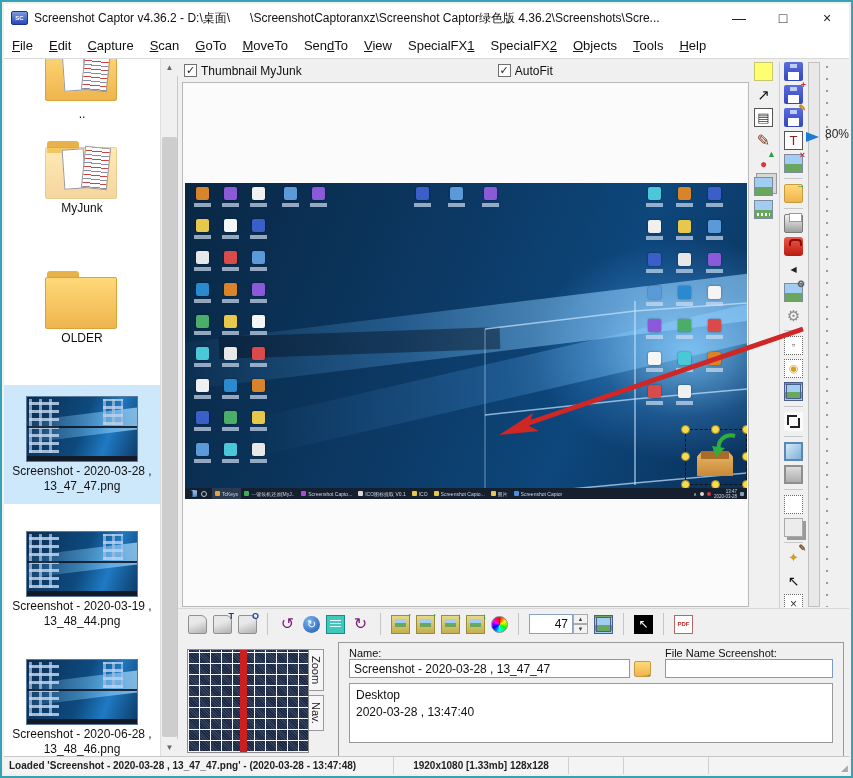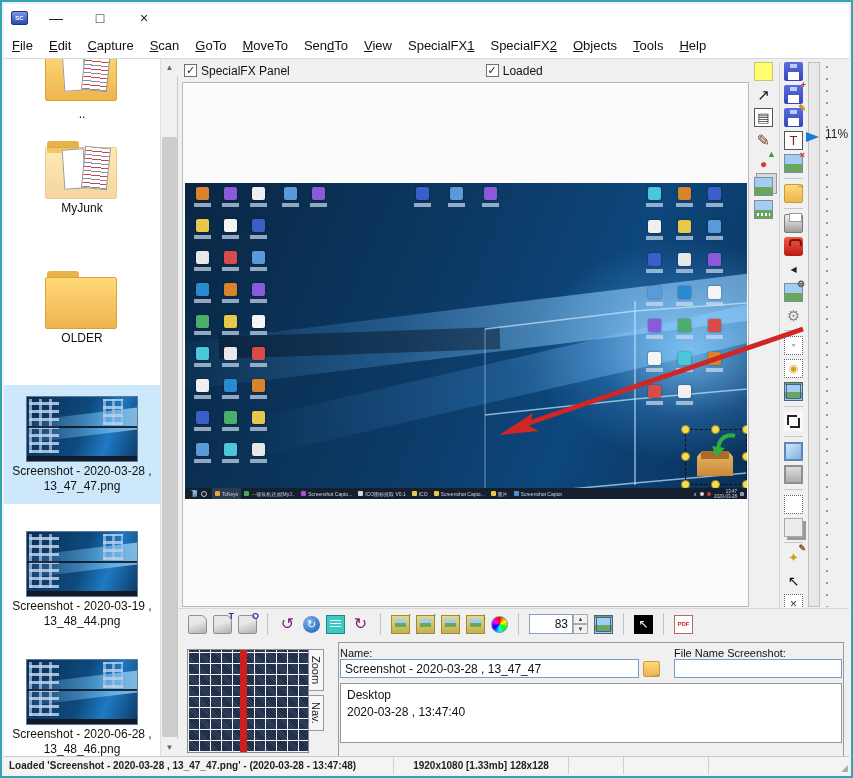--- a/index.html
+++ b/index.html
@@ -125,21 +125,21 @@
   .spinner{display:flex;align-items:center;}
   .spin-box{width:44px;height:20px;background:#fff;border:1px solid #8aa0c0;font-size:12px;color:#111;display:flex;align-items:center;justify-content:flex-end;padding-right:4px;}
   .spin-arrows{display:flex;flex-direction:column;width:15px;height:20px;}
   .spin-arrows div{flex:1;border:1px solid #aaa;background:#f2f2f2;font-size:6px;color:#444;display:flex;align-items:center;justify-content:center;cursor:pointer;}
   
   .bpanel{position:absolute;left:176px;top:637px;right:2px;height:121px;background:#f0f0f0;}
   .zoomnav{position:absolute;left:9px;top:10px;width:122px;height:104px;border:1px solid #8a8a8a;background:#33425e;background-image:repeating-linear-gradient(0deg,rgba(255,255,255,.95) 0 1px,transparent 1px 11px),repeating-linear-gradient(90deg,rgba(255,255,255,.95) 0 1px,transparent 1px 11px),repeating-linear-gradient(45deg,rgba(12,22,44,.6) 0 1px,transparent 1px 2px);}
   .zn-red{position:absolute;left:52px;top:0;bottom:0;width:7px;background:#cc2020;}
   .zn-tabs{position:absolute;left:131px;top:10px;width:18px;}
   .zn-tab{writing-mode:vertical-rl;font-size:11px;color:#222;border:1px solid #9a9a9a;border-left:none;background:#f6f6f6;padding:6px 1px;cursor:pointer;margin-bottom:4px;}
-  .fields{position:absolute;left:160px;top:3px;right:5px;bottom:3px;border:1px solid #9a9a9a;background:#f0f0f0;padding:2px 1px;}
+  .fields{position:absolute;left:160px;top:3px;right:5px;bottom:3px;border:1px solid #9a9a9a;background:#f0f0f0;padding:2px 10px;}
   .flabel{font-size:11px;color:#111;margin-top:2px;}
   .frow{display:flex;align-items:flex-start;gap:14px;}
   .fcolL{flex:1;}
   .fcolR{width:168px;}
   .tinput{height:19px;background:#fff;border:1px solid #7a9ac8;font-size:12px;color:#111;display:flex;align-items:center;padding:0 4px;white-space:nowrap;overflow:hidden;}
   .name-row{display:flex;align-items:center;gap:4px;}
   .name-row .tinput{flex:1;}
   .go-btn{width:17px;height:16px;position:relative;cursor:pointer;background:linear-gradient(#ffd978,#eeb44e);border:1px solid #c89a3a;border-radius:2px;}
   .go-btn span{position:absolute;right:-2px;bottom:-3px;font-size:10px;font-weight:bold;color:#2f9e3f;line-height:1;}
   .comments{margin-top:5px;height:60px;background:#fff;border:1px solid #9a9a9a;font-size:12px;color:#111;padding:3px 6px;line-height:17px;}
@@ -149,20 +149,21 @@
   .grip{position:absolute;right:1px;bottom:1px;color:#aaa;font-size:9px;}
   .red-arrow{position:absolute;left:0;top:0;pointer-events:none;z-index:60;}
 </style>
 </head>
 <body>
 
 <div class="window">
 
   <div class="titlebar">
     <div class="app-icon">SC</div>
+    <div class="title-text">Screenshot Captor v4.36.2 - D:\桌面\      \ScreenshotCaptoranxz\Screenshot Captor绿色版 4.36.2\Screenshots\Scre...</div>
     <div class="win-btn">—</div>
     <div class="win-btn">□</div>
     <div class="win-btn">×</div>
   </div>
 
   <div class="menubar">
       <div class="menu-item"><span></span><span class="u">F</span><span>ile</span></div>
       <div class="menu-item"><span></span><span class="u">E</span><span>dit</span></div>
       <div class="menu-item"><span></span><span class="u">C</span><span>apture</span></div>
       <div class="menu-item"><span></span><span class="u">S</span><span>can</span></div>
@@ -236,23 +237,23 @@
     </div>
     <div class="sb-scroll">
       <div class="sb-arrow" style="top:0;">▲</div>
       <div class="sb-thumbtrack"></div>
       <div class="sb-arrow" style="bottom:0;">▼</div>
     </div>
   </div>
 
   <div class="topbar">
     <span class="cb" style="margin-left:6px;">✓</span>
-    <span>SpecialFX Panel</span>
+    <span>Thumbnail MyJunk</span>
     <span class="cb" style="margin-left:196px;">✓</span>
-    <span>Loaded</span>
+    <span>AutoFit</span>
     <span style="width:12px;"></span>
     <span class="presets" style="display:flex;">
         <span class="preset"></span>
         <span class="preset"></span>
         <span class="preset"></span>
         <span class="preset"></span>
         <span class="preset"></span>
         <span class="preset"></span>
       </span>
   </div>
@@ -632,21 +633,21 @@
       </div>
       <div class="tbi t-dotted">
         <span class="glyph" style="color: rgb(51, 51, 51); font-size: 12px;">×</span>
       </div>
     </div>
 
   <div class="ruler">
     <div class="track"></div>
     <div class="ticks"></div>
     <div class="pointer"></div>
-    <div class="pct">11%</div>
+    <div class="pct">80%</div>
   </div>
 
   <div class="btoolbar">
     <span class="list">
         <div class="tbi t-scanner"></div>
         <div class="tbi t-scanner">
           <span class="badge" style="color: rgb(26, 58, 154);">T</span>
         </div>
         <div class="tbi t-scanner">
           <span class="badge" style="color: rgb(26, 58, 154);">O</span>
@@ -672,21 +673,21 @@
         <div class="tbi t-clip">
           <span class="badge" style="color: rgb(47, 158, 63);">↓</span>
         </div>
         <div class="tbi t-clip">
           <span class="badge" style="color: rgb(47, 158, 63);">↓</span>
         </div>
         <div class="tbi t-wheel"></div>
         <div class="tb-vsep"></div>
       </span>
     <span class="spinner">
-      <span class="spin-box">83</span>
+      <span class="spin-box">47</span>
       <span class="spin-arrows">
         <div>▲</div>
         <div>▼</div>
       </span>
     </span>
     <span class="list">
         <div class="tbi t-framedpic"></div>
         <div class="tb-vsep"></div>
         <div class="tbi t-blackbox">
           <span class="glyph" style="color: rgb(255, 255, 255); font-size: 12px;">↖</span>

